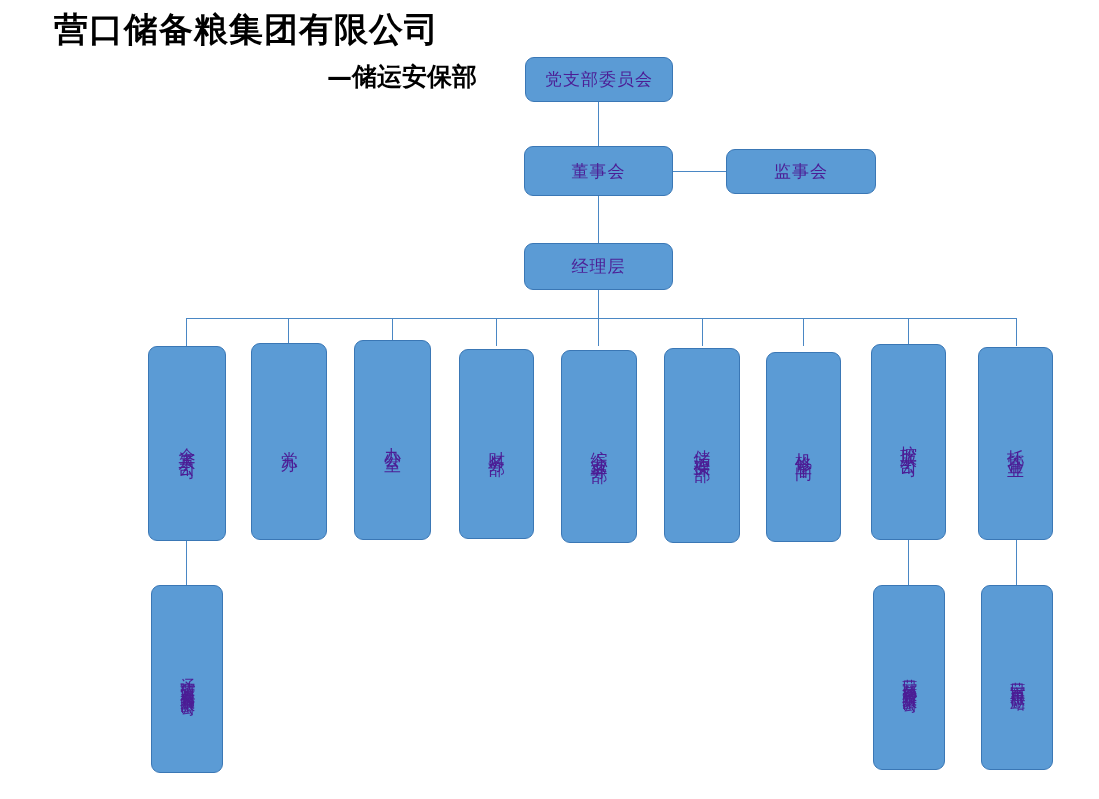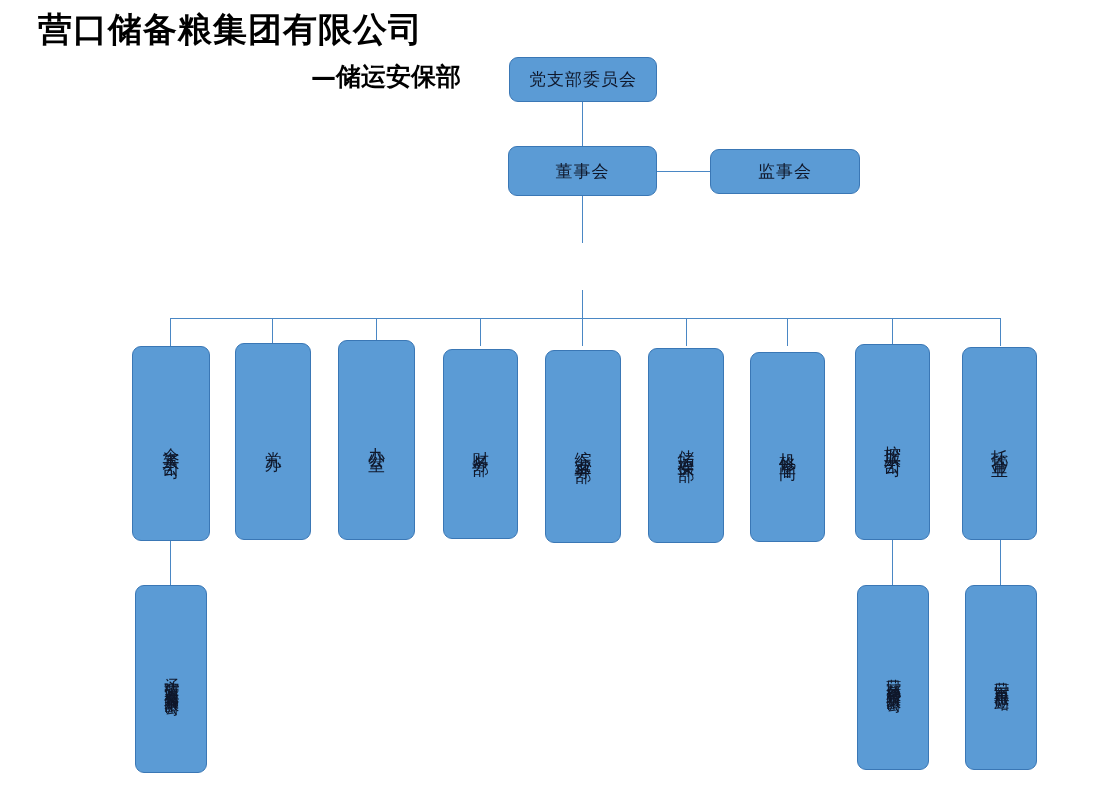--- a/index.html
+++ b/index.html
@@ -9,21 +9,21 @@
   }
   body {
     width: 1099px;
     height: 799px;
     position: relative;
     overflow: hidden;
     font-family: "DejaVu Sans", "Liberation Sans", sans-serif;
   }
   #canvas {
     position: absolute;
-    left: 0; top: 0;
+    left: 16px; top: 0;
     width: 951px;
     height: 799px;
   }
   .title {
     position: absolute;
     font-weight: bold;
     color: #000000;
     white-space: nowrap;
     line-height: 1;
   }
@@ -48,21 +48,21 @@
   .vline { width: 1px; }
   .hline { height: 1px; }
 
   
   .node {
     position: absolute;
     box-sizing: border-box;
     background: #5B9BD5;
     border: 1px solid #3A77B5;
     border-radius: 9px;
-    color: #0f172a;
+    color: #4c1d95;
     display: flex;
     align-items: center;
     justify-content: center;
     text-align: center;
     overflow: hidden;
   }
   .node.horiz {
     font-size: 17px;
     letter-spacing: 1px;
   }
@@ -111,20 +111,21 @@
   <div class="line vline" style="left:170px; top:540px; height:45px;"></div>
   <div class="line vline" style="left:892px; top:540px; height:45px;"></div>
   <div class="line vline" style="left:1000px; top:540px; height:45px;"></div>
 
   <div class="node horiz" style="left:509px; top:57px; width:148px; height:45px;">党支部委员会</div>
 
   <div class="node horiz" style="left:508px; top:146px; width:149px; height:50px;">董事会</div>
 
   <div class="node horiz" style="left:710px; top:149px; width:150px; height:45px;">监事会</div>
 
+  <div class="node horiz" style="left:508px; top:243px; width:149px; height:47px;">经理层</div>
 
   <div class="node vert" style="left:132px; top:346px; width:78px; height:195px;">全资子公司</div>
 
   <div class="node vert" style="left:235px; top:343px; width:76px; height:197px;">党办</div>
 
   <div class="node vert" style="left:338px; top:340px; width:77px; height:200px;">办公室</div>
 
   <div class="node vert" style="left:443px; top:349px; width:75px; height:190px;">财务部</div>
 
   <div class="node vert" style="left:545px; top:350px; width:76px; height:193px;">综合业务部</div>

